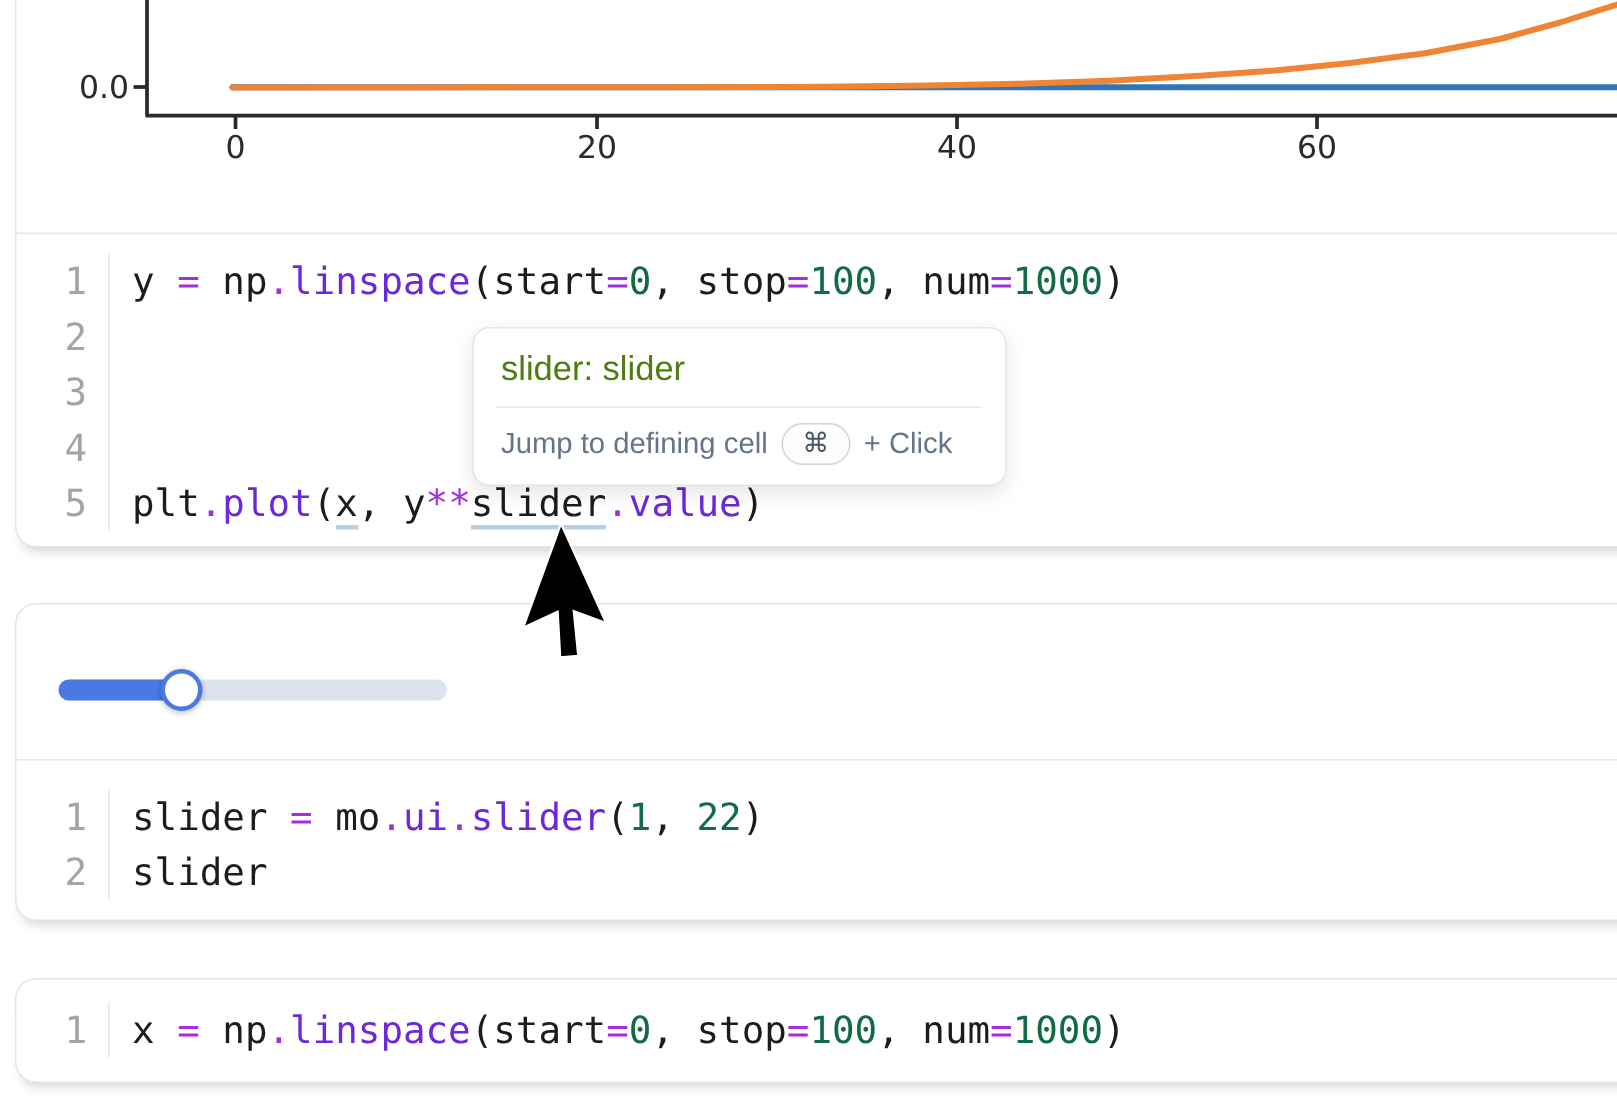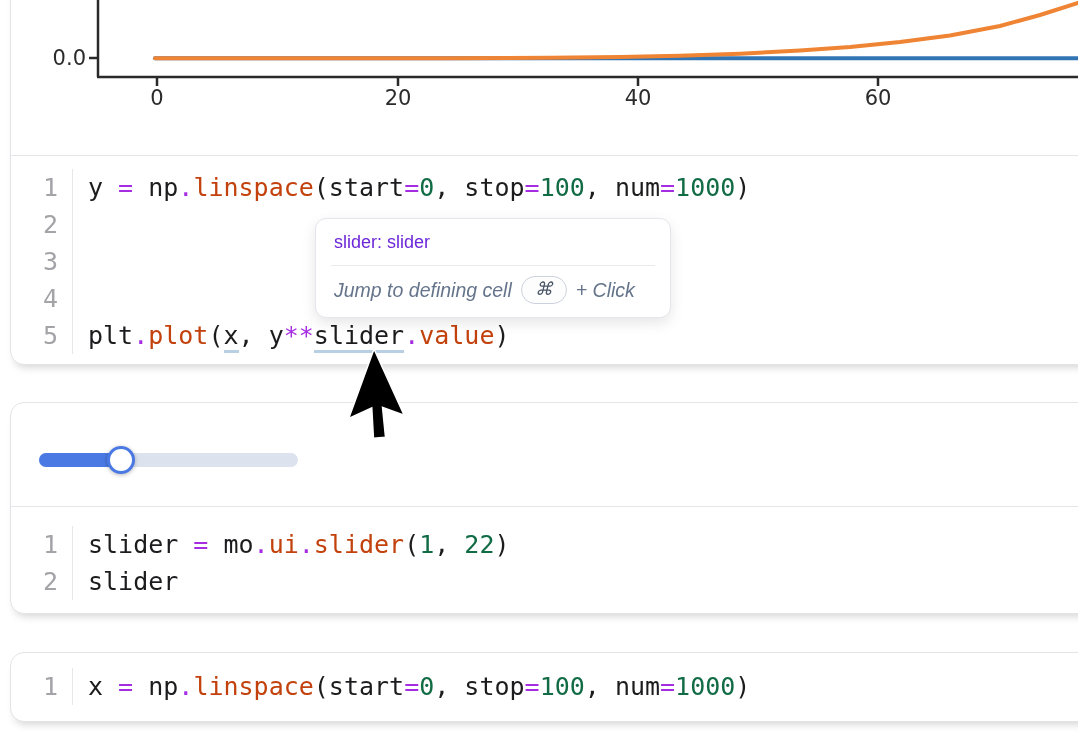--- a/index.html
+++ b/index.html
@@ -13,34 +13,34 @@
   
   .code-area{border-top:1.5px solid #e6e6ea;padding:13px 0 10px 0;font-family:"DejaVu Sans Mono","Liberation Mono",monospace;
              font-size:25px;}
   #cell-slider .code-area{padding-top:19px;padding-bottom:14px;}
   #cell-x .code-area{border-top:none;padding-top:15px;padding-bottom:15px;}
   .code-line{display:flex;height:37px;line-height:37px;white-space:pre;}
   .ln{width:62px;text-align:right;padding-right:14px;color:#a3a3a8;border-right:1.5px solid #e7e7ea;flex:0 0 62px;}
   .code-text{padding-left:15px;color:#1c1c1e;}
   .tok-p{color:#1c1c1e;}
   .tok-op{color:#a62ce2;}
-  .tok-fn{color:#c2410c;}
+  .tok-fn{color:#6d28d9;}
   .tok-num{color:#116b44;}
   .tok-vu{color:#1c1c1e;border-bottom:3.5px solid #b9cfe4;}
 
   
   #plot-svg{position:absolute;left:0;top:0;z-index:3;pointer-events:none;}
   .ticklabel{font-family:"DejaVu Sans",sans-serif;font-size:21px;fill:#2b2b2b;}
 
   
   #tooltip{position:absolute;left:315px;top:218px;width:356px;z-index:20;background:#fff;border:1.5px solid #e3e6eb;
            border-radius:11px;box-shadow:0 5px 14px rgba(0,0,0,0.10);font-family:"Liberation Sans",sans-serif;}
-  .tt-title{padding:13px 18px 12px 18px;font-size:18px;color:#6d28d9;}
+  .tt-title{padding:13px 18px 12px 18px;font-size:23px;color:#4d7c0f;}
   .tt-div{border-top:1.5px solid #e8eaee;margin:0 15px;}
-  .tt-action{display:flex;align-items:center;gap:9px;padding:10px 18px 13px 18px;font-size:19.5px;color:#64748b;font-style:italic;}
+  .tt-action{display:flex;align-items:center;gap:9px;padding:10px 18px 13px 18px;font-size:19.5px;color:#64748b;}
   .kbd{display:inline-block;border:1.5px solid #ccd3dd;border-radius:15px;padding:1px 13px 3px 13px;font-size:18px;
        color:#4a5568;background:#fdfdfe;}
 
   
   .slider-out{position:relative;height:103px;}
   .track{position:absolute;left:28px;top:50px;width:259px;height:14px;border-radius:7px;background:#dde3ee;}
   .fill{position:absolute;left:0;top:0;width:88px;height:14px;border-radius:7px;background:#4b79e4;}
   .handle{position:absolute;left:68px;top:-7px;width:28px;height:28px;border-radius:50%;background:#fff;
           border:3px solid #4b79e4;box-shadow:0 1px 4px rgba(0,0,0,0.28);}
 

